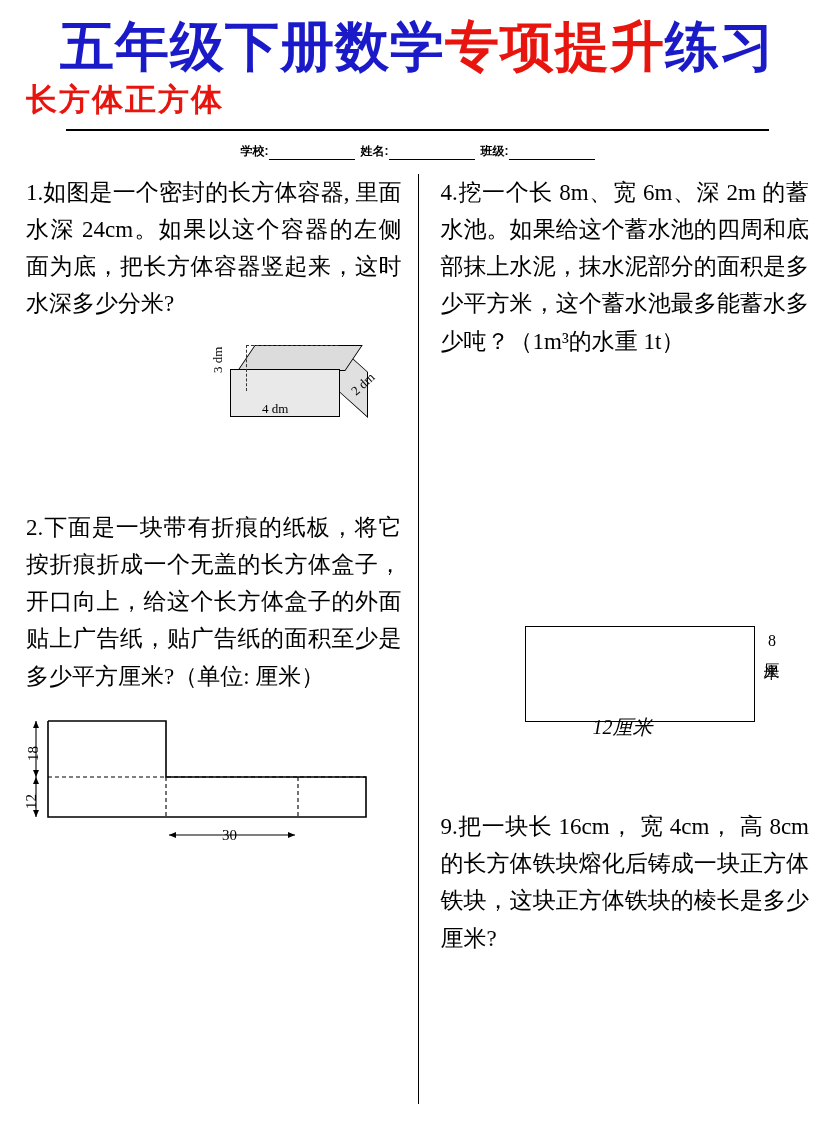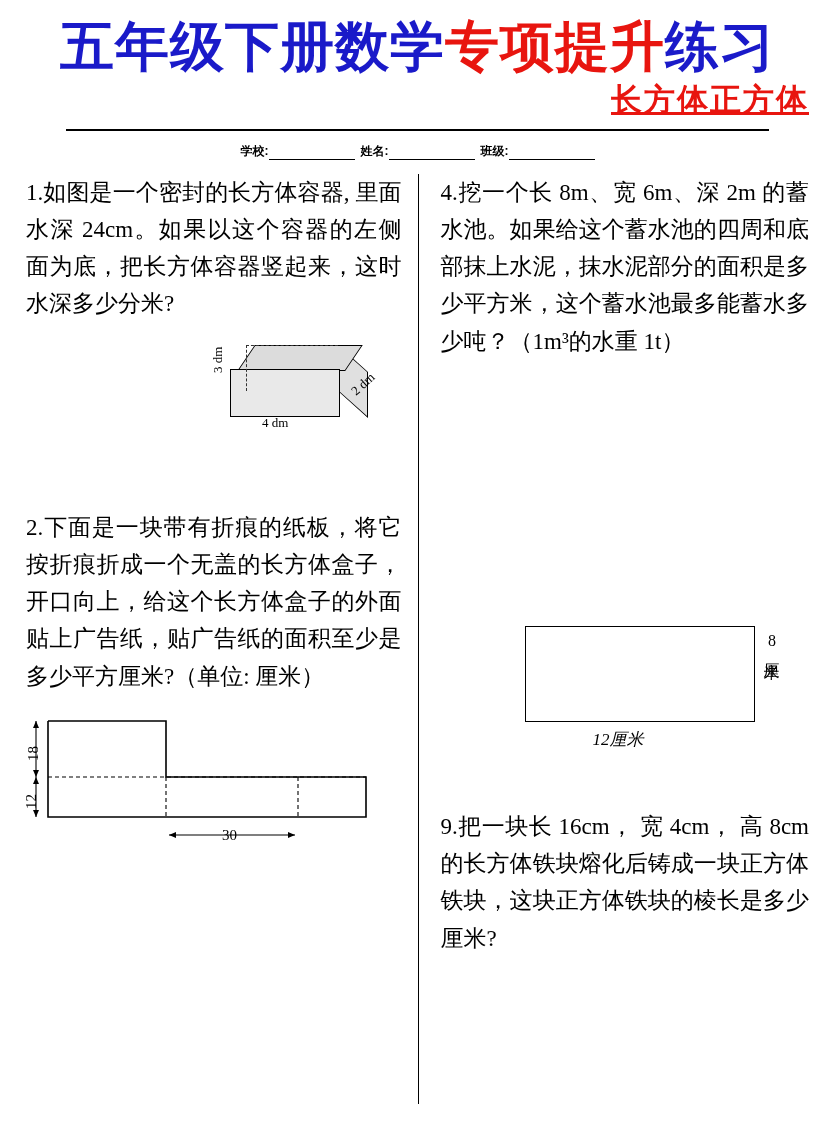--- a/index.html
+++ b/index.html
@@ -28,28 +28,27 @@
     font-family: "Liberation Sans", sans-serif;
     font-weight: bold;
     font-size: 54px;
     line-height: 1.05;
     letter-spacing: 1px;
     white-space: nowrap;
   }
   .title-blue { color: #1a1ac9; }
   .title-red  { color: #e8150f; }
   .title-sub {
-    text-align: right;
+    text-align: left;
     font-family: "Liberation Sans", sans-serif;
     font-weight: bold;
     font-size: 31px;
     color: #e8150f;
     margin-top: 4px;
     letter-spacing: 2px;
-    text-decoration: underline;
   }
   .rule {
     border: none;
     border-top: 2.5px solid #000;
     margin: 8px 40px 0 40px;
   }
   
   .info-line {
     display: flex;
     justify-content: center;
@@ -151,21 +150,21 @@
     font-size: 13px;
     font-family: "Liberation Serif", serif;
   }
   .lbl-3dm {
     left: 8px; top: 34px;
     transform: rotate(-90deg);
     transform-origin: left top;
     white-space: nowrap;
   }
   .lbl-4dm {
-    left: 60px; top: 76px;
+    left: 60px; top: 62px;
   }
   .lbl-2dm {
     left: 146px; top: 48px;
     transform: rotate(-42deg);
     transform-origin: left top;
     white-space: nowrap;
   }
 
   
   .fig-net {
@@ -183,22 +182,22 @@
   }
   .rect-outer {
     position: absolute;
     left: 84px; top: 4px;
     width: 230px; height: 96px;
     border: 1.6px solid #000;
     box-sizing: border-box;
   }
   .rect-bottom-label {
     position: absolute;
-    left: 152px; top: 106px;
-    font-size: 17px;
+    left: 152px; top: 92px;
+    font-size: 20px;
     font-style: italic;
   }
   .rect-side-label {
     position: absolute;
     left: 320px; top: 10px;
     font-size: 16px;
     writing-mode: vertical-rl;
     text-orientation: upright;
     letter-spacing: 1px;
   }

